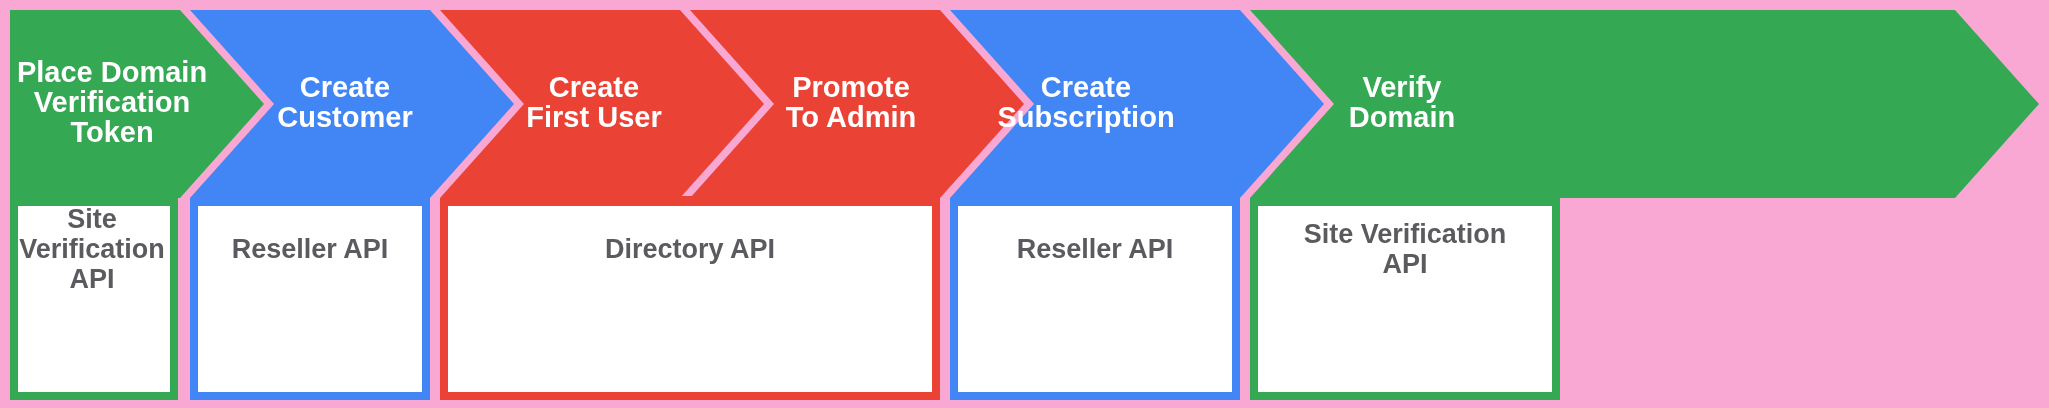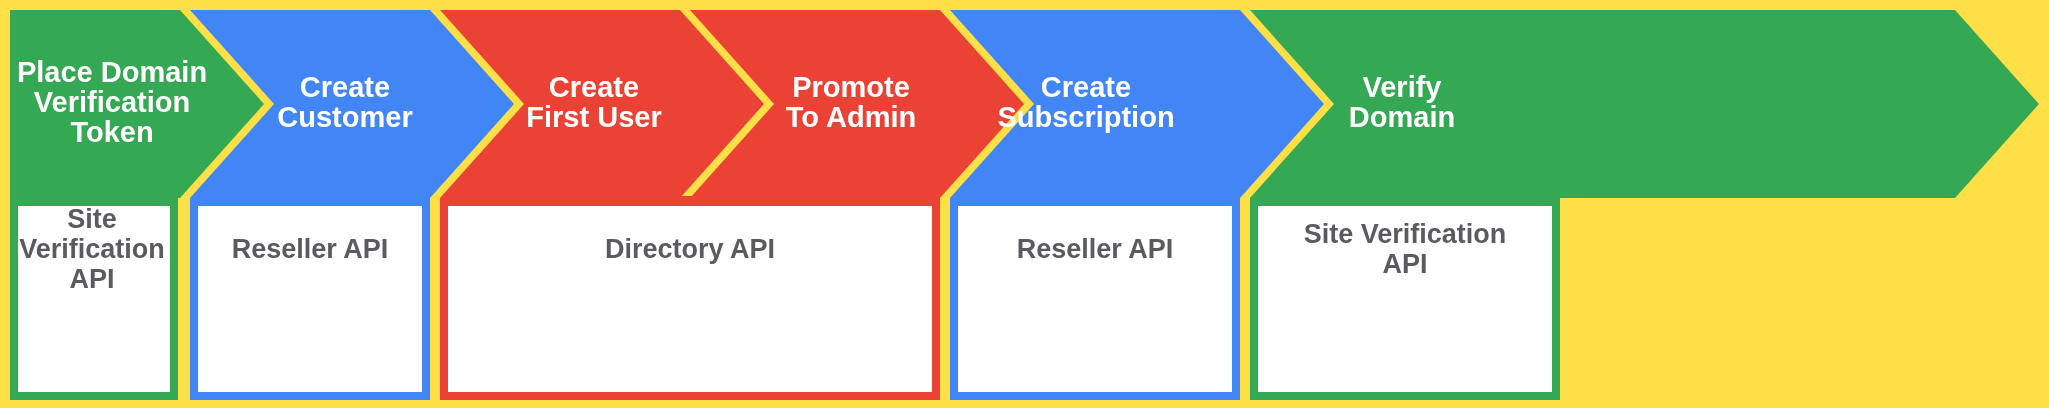--- a/index.html
+++ b/index.html
@@ -1,21 +1,21 @@
 <!DOCTYPE html>
 <html><head>
 <meta charset="utf-8">
 <title>Process Flow</title>
 <style>
   html,body{margin:0;padding:0;background:#ffffff;}
   body{
     width:2049px;height:408px;overflow:hidden;
     font-family:"Liberation Sans","DejaVu Sans",sans-serif;
   }
-  #stage{position:relative;width:2049px;height:408px;background:#fde047;}
+  #stage{position:relative;width:2049px;height:408px;background:#f9a8d4;}
   #flow-svg{position:absolute;left:0;top:0;width:2049px;height:408px;display:block;}
 
   .step-label{
     fill:#ffffff;
     font-family:"Liberation Sans","DejaVu Sans",sans-serif;
     font-weight:bold;
     font-size:29px;
     text-anchor:middle;
     dominant-baseline:middle;
   }

